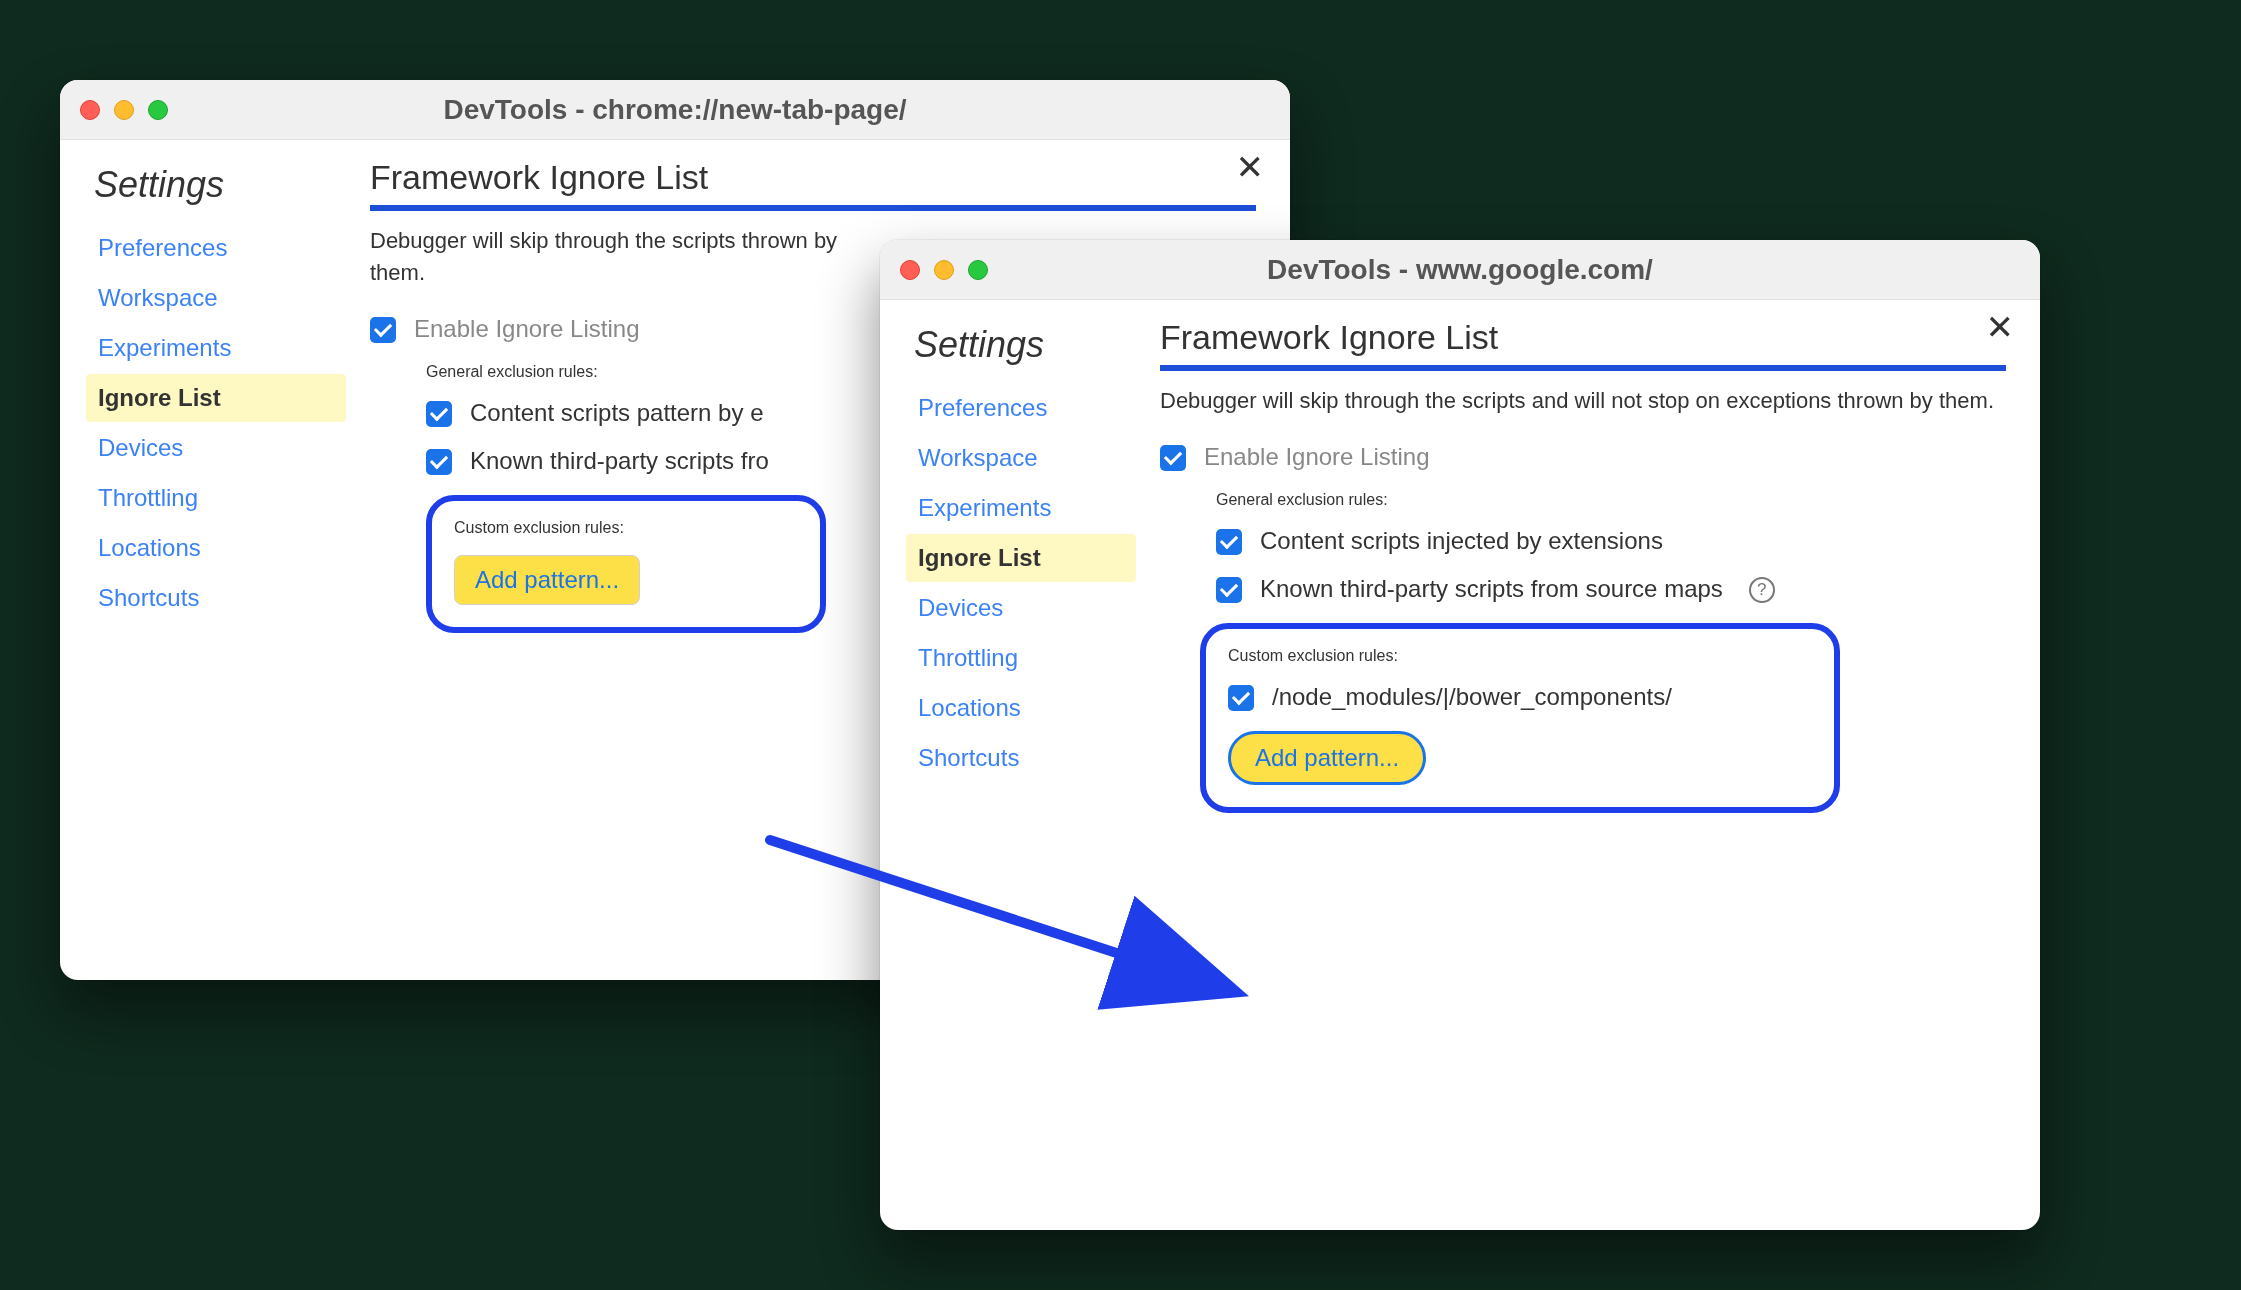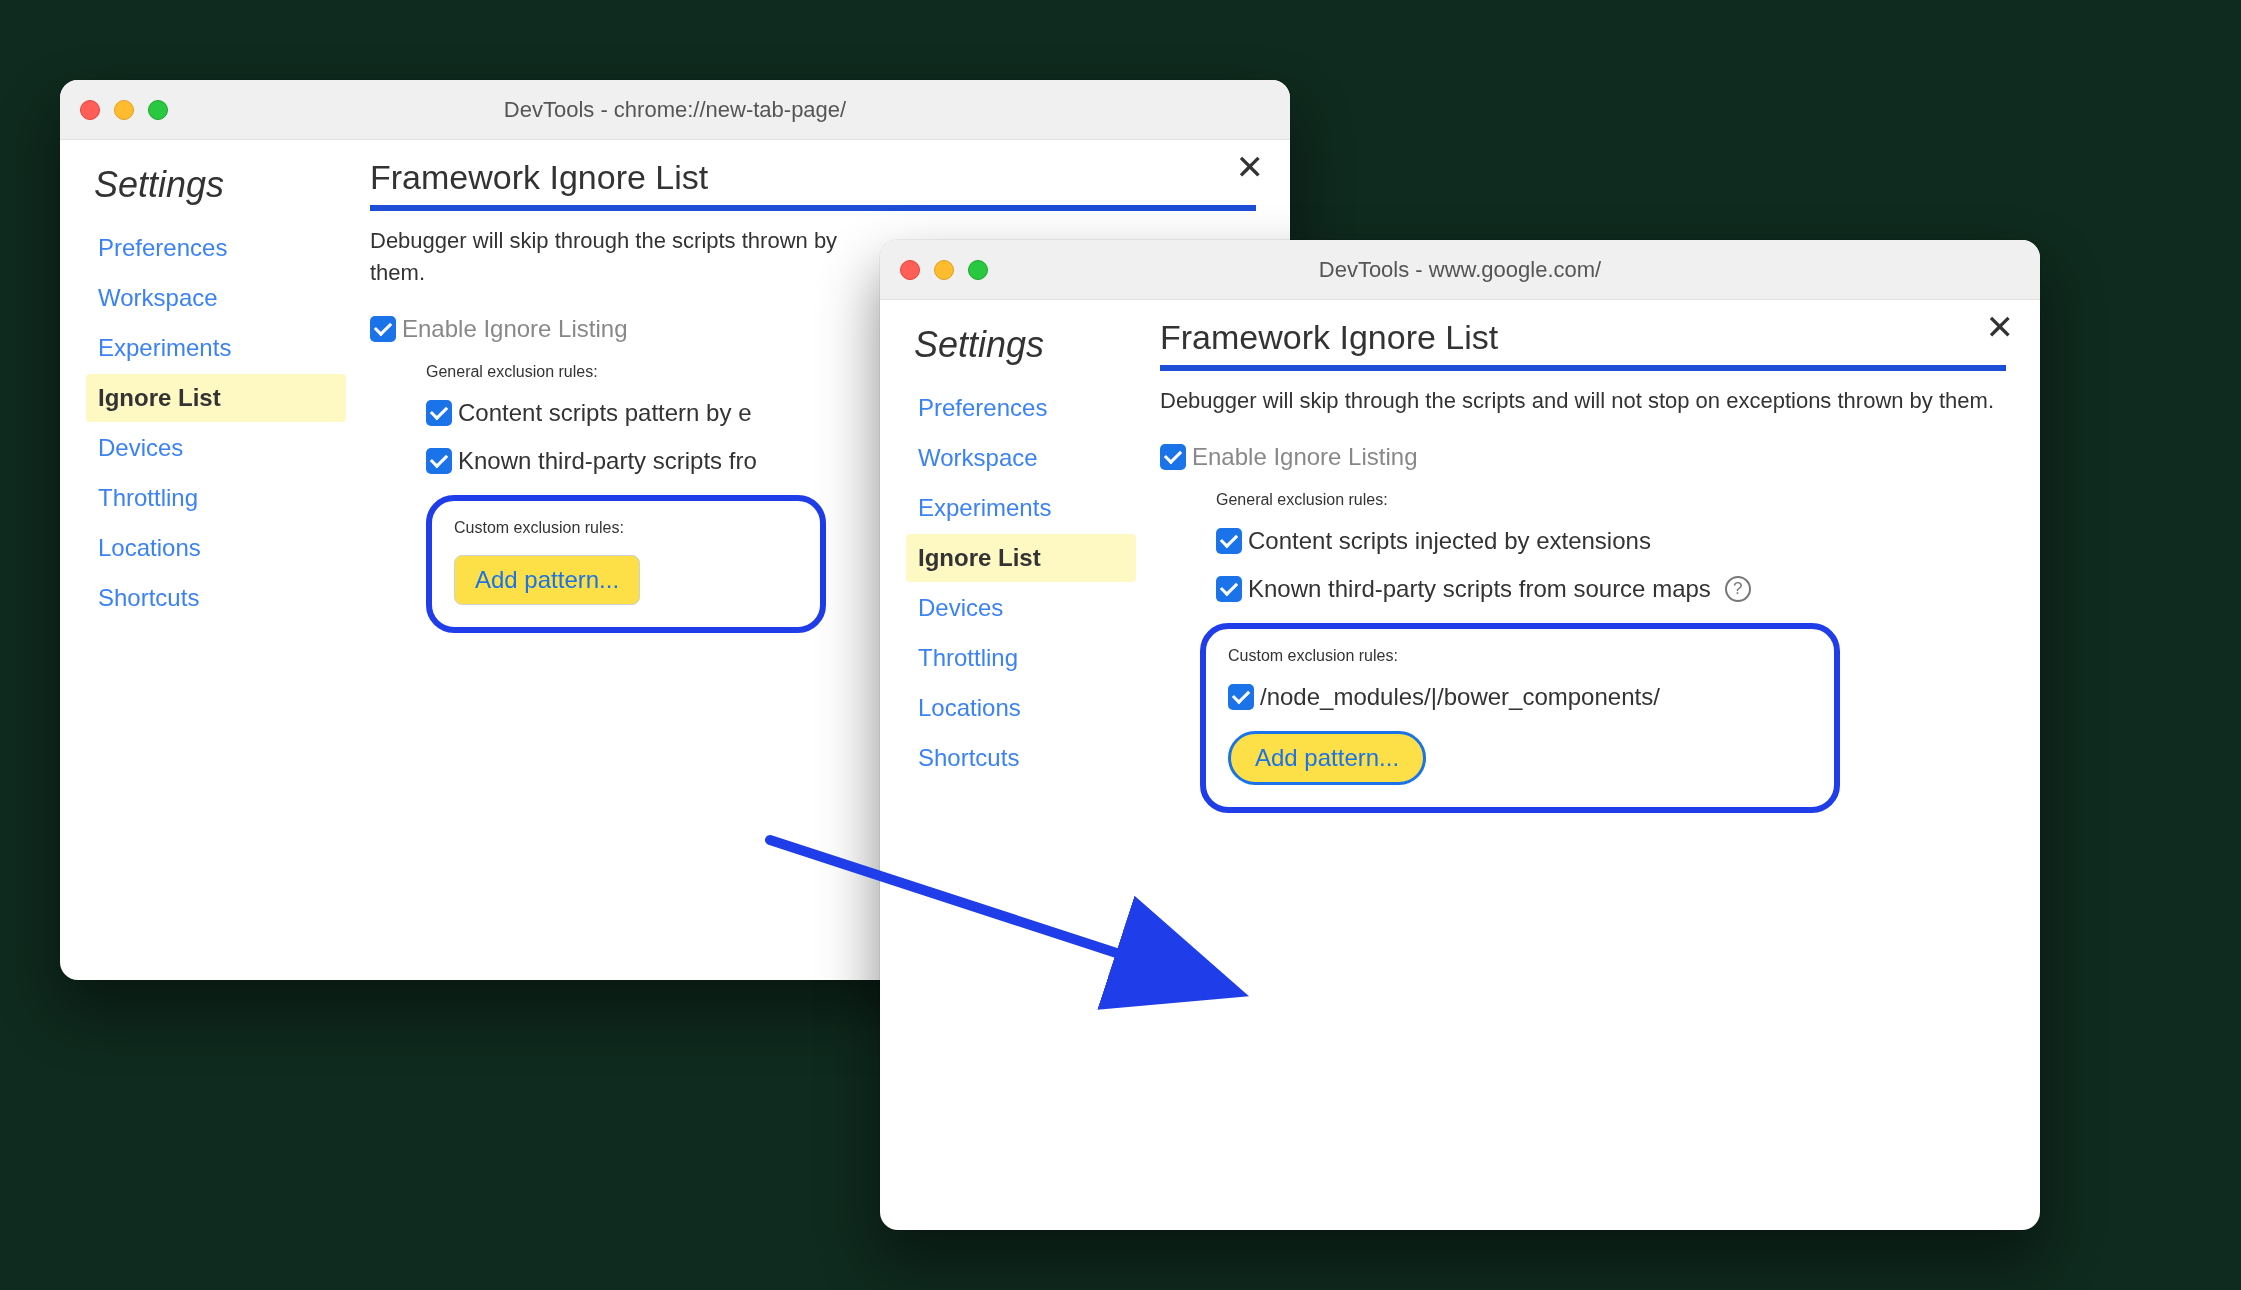--- a/index.html
+++ b/index.html
@@ -36,22 +36,22 @@
   }
   .traffic-lights { display: flex; gap: 14px; align-items: center; }
   .tl { width: 20px; height: 20px; border-radius: 50%; }
   .tl.red { background:#ff5f57; border:1px solid #e34037; }
   .tl.yellow { background:#febc2e; border:1px solid #dfa023; }
   .tl.green { background:#28c840; border:1px solid #1fa32f; }
   .titlebar-title {
     position: absolute;
     left: 0; right: 0;
     text-align: center;
-    font-size: 22px;
-    font-weight: 400;
+    font-size: 28px;
+    font-weight: 700;
     color: #555;
     pointer-events: none;
   }
   .closex {
     position: absolute;
     right: 26px;
     top: 70px;
     font-size: 34px;
     color: #333;
     cursor: pointer;
@@ -100,22 +100,22 @@
     margin-bottom: 14px;
   }
   .panel .desc {
     font-size: 22px;
     color: #333;
     line-height: 1.45;
     margin-bottom: 26px;
   }
   .check-row {
     display: flex;
-    align-items: center;
-    gap: 6px;
+    align-items: flex-end;
+    gap: 18px;
     margin-bottom: 20px;
   }
   .check-row.sub { margin-left: 56px; }
   .checkbox {
     width: 26px; height: 26px;
     background: #1a73e8;
     border-radius: 5px;
     flex: none;
     position: relative;
   }

